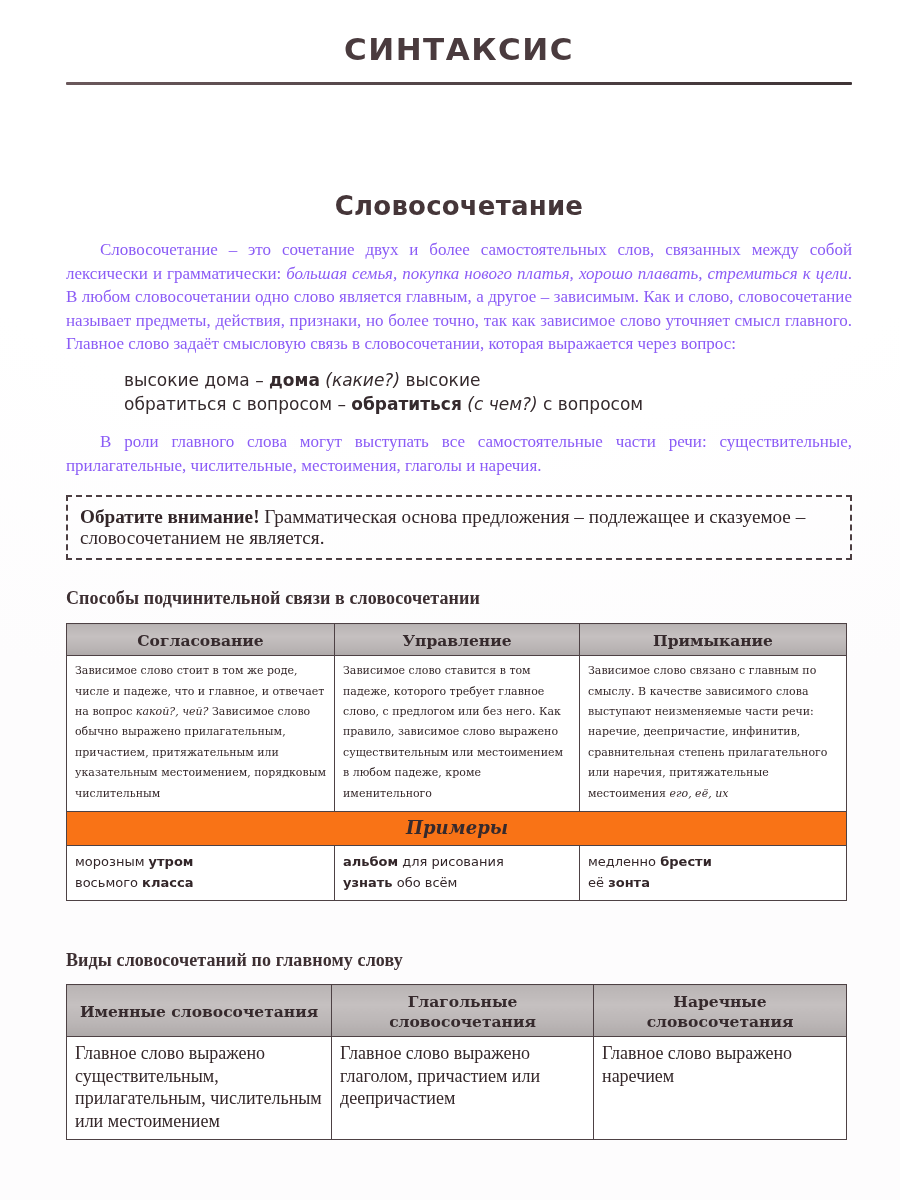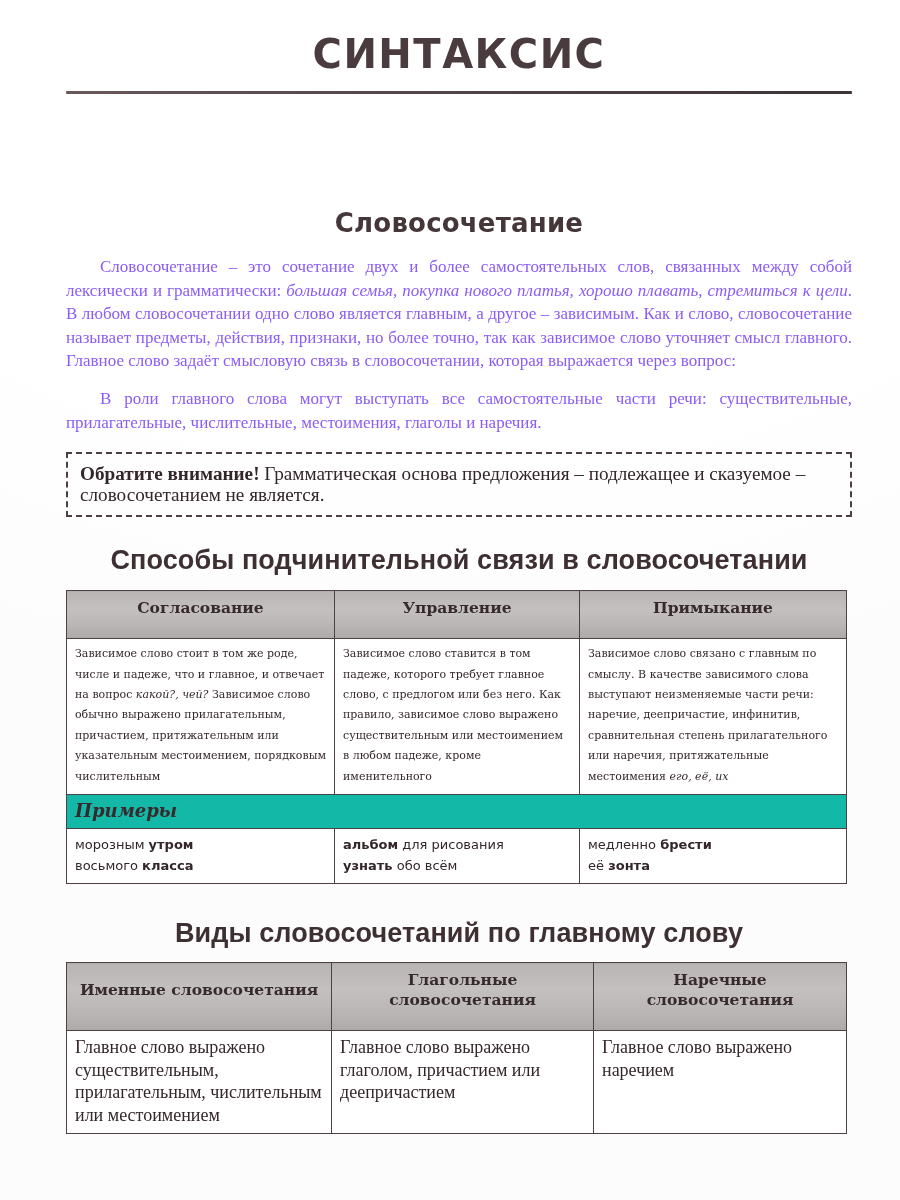--- a/index.html
+++ b/index.html
@@ -28,42 +28,42 @@
     left: 66px;
     top: 0;
     width: 786px;
   }
 
   
   .page-title {
     text-align: center;
     font-family: "DejaVu Sans", sans-serif;
     font-weight: bold;
-    font-size: 40px;
+    font-size: 31px;
     letter-spacing: 1.5px;
     color: #4a3b3e;
     margin: 0;
     padding-top: 34px;
     line-height: 1.0;
   }
   .title-rule {
     margin-top: 17px;
     height: 3px;
     background: linear-gradient(90deg, #6a585b 0%, #55474a 40%, #3f3436 100%);
     border-radius: 1px;
   }
 
   
   .section-heading {
     text-align: center;
     font-family: "DejaVu Sans", sans-serif;
     font-weight: bold;
     font-size: 26px;
     color: #453639;
-    margin: 8px;
+    margin: 0;
     letter-spacing: 0.2px;
   }
   .h-slovosoch { padding-top: 106px; }
 
   
   p.body {
     font-family: "Liberation Serif", serif;
     font-size: 17px;
     line-height: 23.6px;
     text-align: justify;
@@ -95,30 +95,30 @@
     padding: 9px 12px 10px 12px;
     font-family: "Liberation Serif", serif;
     font-size: 19.2px;
     line-height: 21px;
     color: #332629;
   }
   .note-box b { font-weight: bold; }
 
   
   .table-heading {
-    text-align: center;
-    font-family: Liberation Sans, sans-serif;
-    font-weight: bold;
-    font-size: 27px;
+    text-align: left;
+    font-family: Liberation Serif, serif;
+    font-weight: bold;
+    font-size: 18px;
     color: #3d2f32;
     margin: 0;
     letter-spacing: 0.1px;
   }
   .th-1 { margin-top: 28px; }
-  .th-2 { margin-top: 34px; }
+  .th-2 { margin-top: 49px; }
 
   
   table.grid {
     border-collapse: collapse;
     width: 780px;
     margin-top: 14px;
     table-layout: fixed;
     background: #ffffff;
   }
   table.grid td, table.grid th {
@@ -126,33 +126,34 @@
     vertical-align: top;
     padding: 5px 7px 7px 8px;
   }
   table.grid th {
     background: linear-gradient(180deg, #b9b4b4 0%, #c5c0c0 38%, #bab5b5 75%, #aea9a9 100%);
     font-family: "DejaVu Serif", serif;
     font-weight: bold;
     font-size: 15.5px;
     color: #362a2d;
     vertical-align: middle;
-    padding: 7px 4px 20px 4px;
+    padding: 7px 4px 4px 4px;
     line-height: 20px;
   }
   td.serif-cell {
     font-family: "DejaVu Serif", serif;
     font-size: 11px;
     line-height: 20.4px;
     color: #342729;
   }
   td.serif-cell i { font-style: italic; }
 
   td.examples-label {
-    background: #14b8a6;
+    background: #f97316;
+    text-align: center;
     font-family: "DejaVu Serif", serif;
     font-style: italic;
     font-weight: bold;
     font-size: 18px;
     color: #362a2d;
     padding: 4px 0 5px 0;
     vertical-align: middle;
   }
   td.sans-cell {
     font-family: "DejaVu Sans", sans-serif;
@@ -181,20 +182,24 @@
 
 <div id="content">
 
   <h1 class="page-title">СИНТАКСИС</h1>
   <div class="title-rule"></div>
 
   <h2 class="section-heading h-slovosoch">Словосочетание</h2>
 
   <p class="body p1"><span>Словосочетание – это сочетание двух и более самостоятельных слов, связанных между собой лексически и грамматически: </span><em class="it">большая семья, покупка нового платья, хорошо плавать, стремиться к цели</em><span>. В любом словосочетании одно слово является главным, а другое – зависимым. Как и слово, словосочетание называет предметы, действия, признаки, но более точно, так как зависимое слово уточняет смысл главного. Главное слово задаёт смысловую связь в словосочетании, которая выражается через вопрос:</span></p>
 
+  <div class="examples-inline">
+    <div><span>высокие дома – </span><b>дома</b> <i>(какие?)</i><span> высокие</span></div>
+    <div><span>обратиться с вопросом – </span><b>обратиться</b> <i>(с чем?)</i><span> с вопросом</span></div>
+  </div>
 
   <p class="body p2">В роли главного слова могут выступать все самостоятельные части речи: существительные, прилагательные, числительные, местоимения, глаголы и наречия.</p>
 
   <div class="note-box"><b>Обратите внимание!</b><span> Грамматическая основа предложения – подлежащее и сказуемое – словосочетанием не является.</span></div>
 
   <h3 class="table-heading th-1">Способы подчинительной связи в словосочетании</h3>
 
   <table class="grid grid1">
     <colgroup>
       <col style="width:268px">

